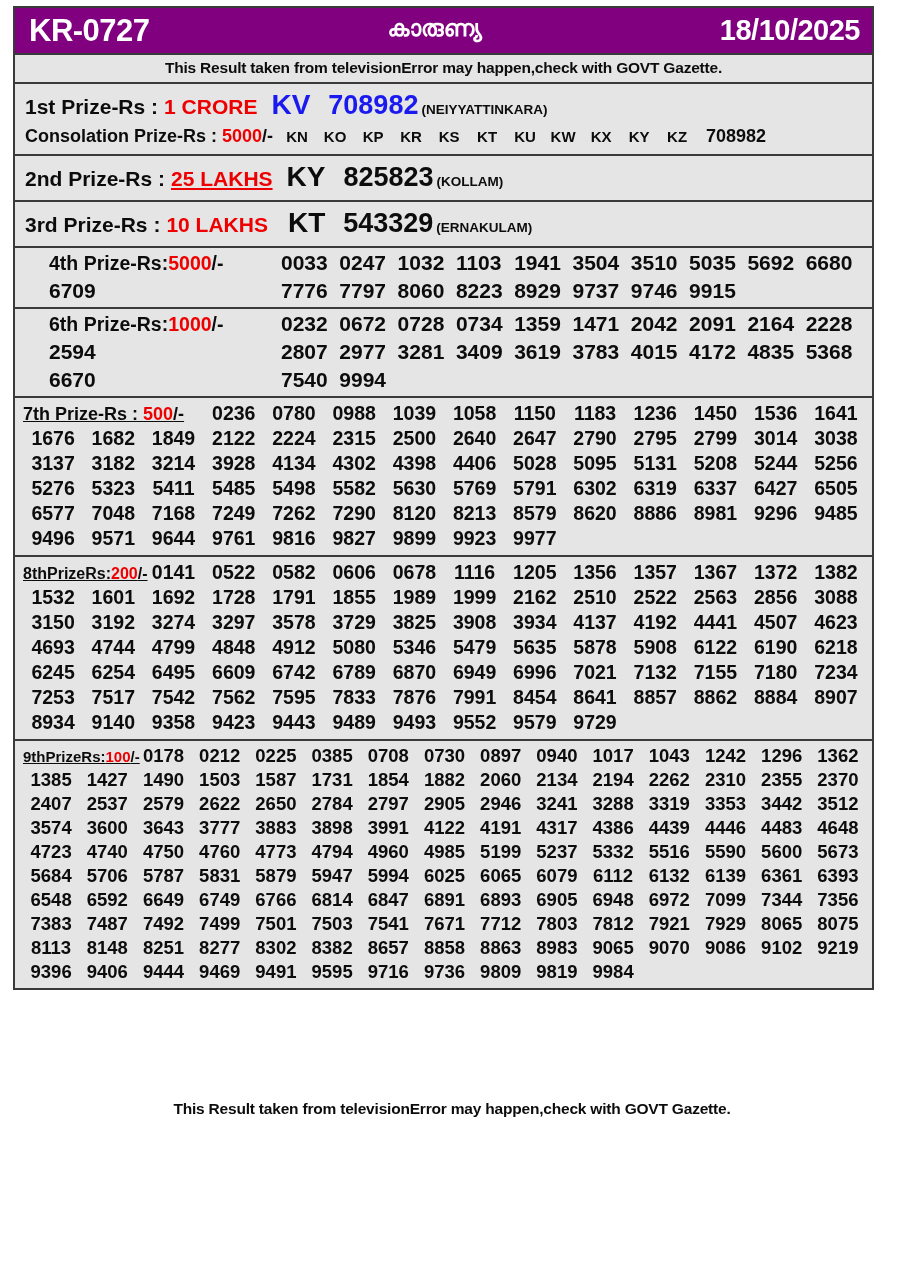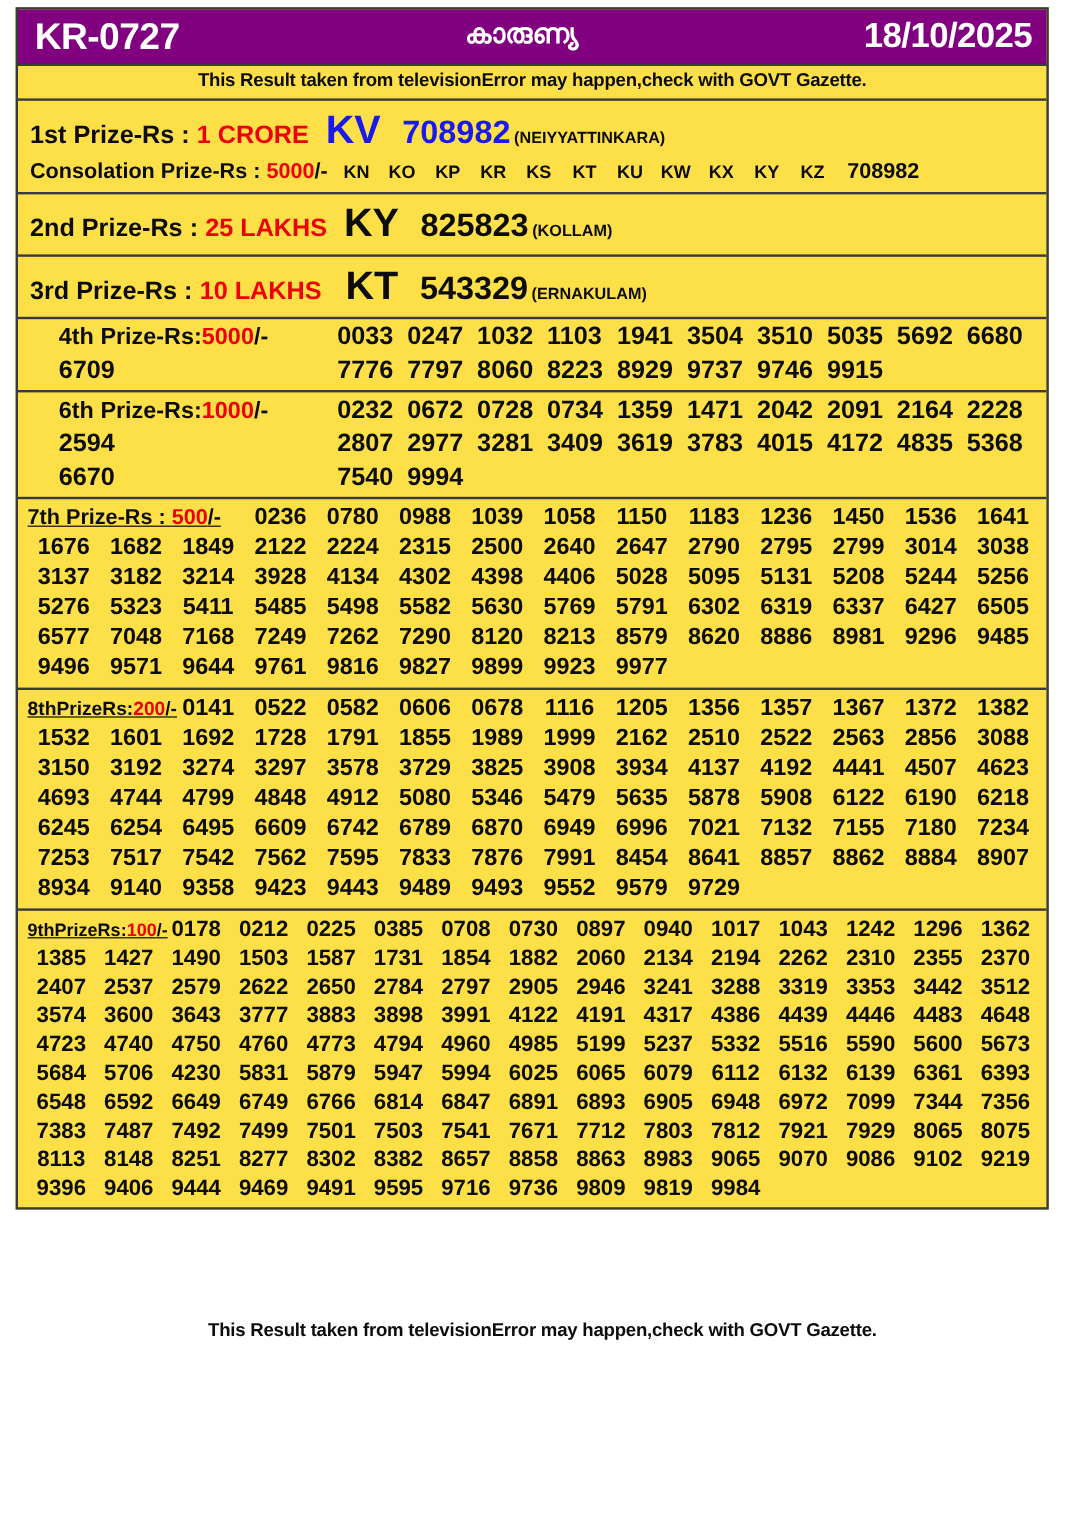--- a/index.html
+++ b/index.html
@@ -13,21 +13,21 @@
     width: 904px; height: 1280px;
     position: relative;
     background: #fff;
     overflow: hidden;
   }
   .sheet {
     position: absolute;
     left: 13px; top: 6px;
     width: 861px;
     border: 2px solid #3a3a3a;
-    background: #fde047;
+    background: #e5e5e5;
   }
 
   
   .headbar {
     display: flex;
     align-items: center;
     height: 47px;
     border-bottom: 2px solid #3a3a3a;
   }
   .headbar .hb-left,
@@ -96,21 +96,21 @@
 
   
   .toprow {
     display: flex;
     align-items: baseline;
     padding: 3px 0 4px 10px;
     white-space: nowrap;
   }
   .toprow .lbl-big { font-size: 21px; }
   .toprow .ser {
-    font-size: 33px; font-weight: bold; color: #0c0c0c;
+    font-size: 28px; font-weight: bold; color: #0c0c0c;
     padding-left: 14px;
   }
   .toprow .num {
     font-size: 27px; font-weight: bold; color: #0c0c0c;
     padding-left: 18px;
   }
   .toprow .ser.blue, .toprow .num.blue { color: #1a1aee; }
   .toprow .place {
     font-size: 13.5px; font-weight: bold; color: #0c0c0c;
     padding-left: 3px;
@@ -206,21 +206,21 @@
         <span class="lbl lbl-big red" style="padding-left: 5px; color: rgb(238, 0, 0);">5000</span>
         <span class="lbl lbl-big">/-</span>
         <span class="codes" id="cons-series"><span class="code">KN</span><span class="code">KO</span><span class="code">KP</span><span class="code">KR</span><span class="code">KS</span><span class="code">KT</span><span class="code">KU</span><span class="code">KW</span><span class="code">KX</span><span class="code">KY</span><span class="code">KZ</span></span>
         <span class="cnum">708982</span>
       </div>
     </div>
 
     <div class="block">
       <div class="toprow">
         <span class="lbl lbl-big">2nd Prize-Rs :</span>
-        <span class="lbl lbl-big red" style="padding-left: 6px; color: rgb(238, 0, 0);">25 LAKHS</span>
+        <span class="lbl lbl-big red" style="padding-left: 6px; color: rgb(238, 0, 0); text-decoration: underline;">25 LAKHS</span>
         <span class="ser">KY</span>
         <span class="num">825823</span>
         <span class="place">(KOLLAM)</span>
       </div>
     </div>
 
     <div class="block">
       <div class="toprow">
         <span class="lbl lbl-big">3rd Prize-Rs :</span>
         <span class="lbl lbl-big red" style="padding-left: 6px; color: rgb(238, 0, 0);">10 LAKHS</span>
@@ -547,21 +547,21 @@
           <span class="n">4985</span>
           <span class="n">5199</span>
           <span class="n">5237</span>
           <span class="n">5332</span>
           <span class="n">5516</span>
           <span class="n">5590</span>
           <span class="n">5600</span>
           <span class="n">5673</span>
           <span class="n">5684</span>
           <span class="n">5706</span>
-          <span class="n">4230</span>
+          <span class="n">5787</span>
           <span class="n">5831</span>
           <span class="n">5879</span>
           <span class="n">5947</span>
           <span class="n">5994</span>
           <span class="n">6025</span>
           <span class="n">6065</span>
           <span class="n">6079</span>
           <span class="n">6112</span>
           <span class="n">6132</span>
           <span class="n">6139</span>

